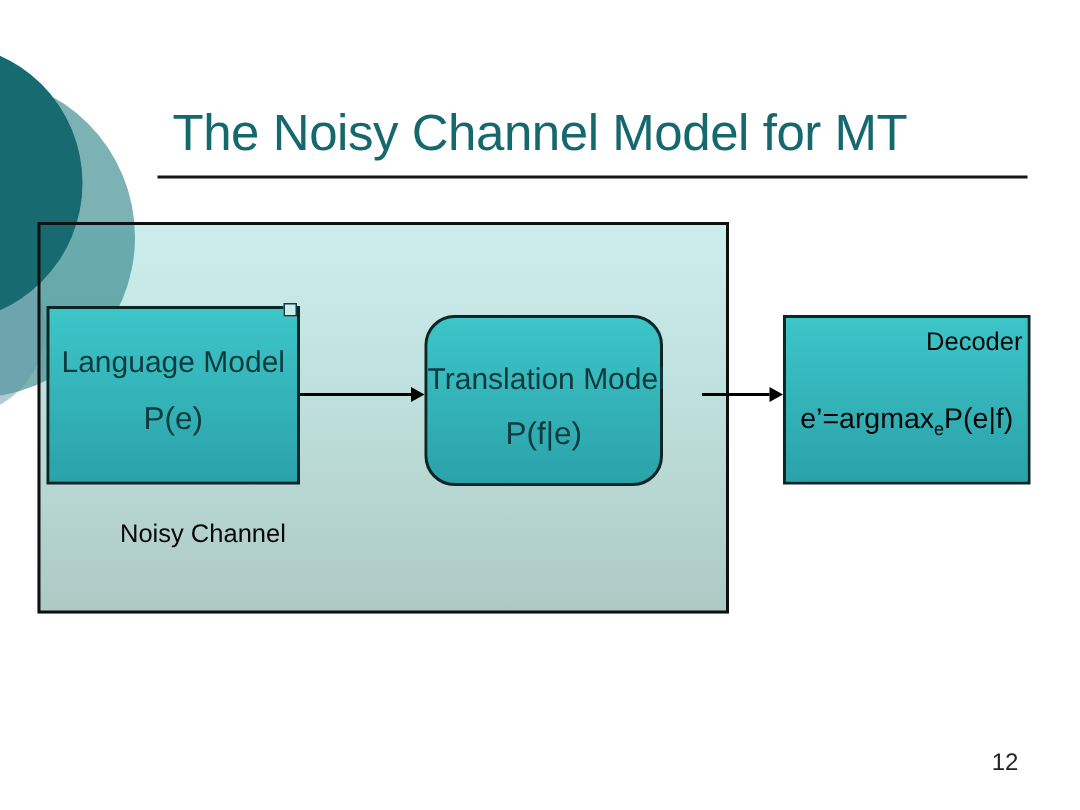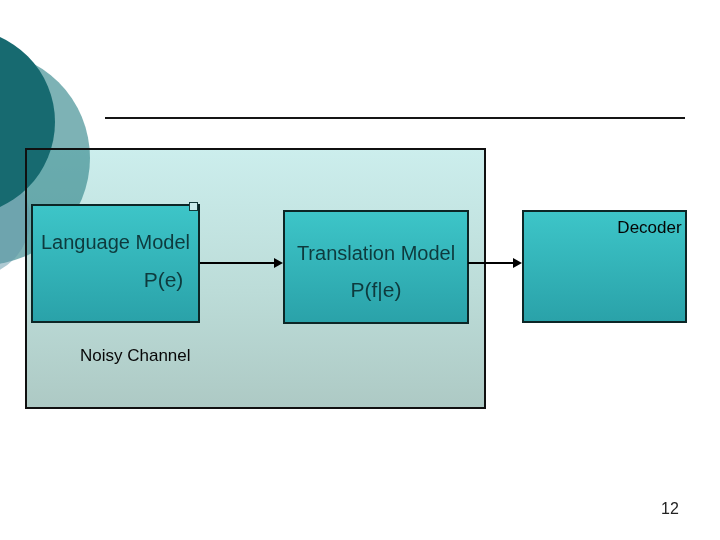--- a/index.html
+++ b/index.html
@@ -43,26 +43,26 @@
   }
 
   
   .node{
     position:absolute;
     background:linear-gradient(180deg,#3dc5c8 0%,#2aa2a9 100%);
     border:2px solid #0c2626;box-sizing:border-box;
     z-index:6;text-align:center;color:#0e3a3d;
   }
   .node-language{left:31px;top:204px;width:169px;height:119px;}
-  .node-translation{left:283px;top:210px;width:186px;height:114px;}
+  .node-translation{left:283px;top:210px;width:159px;height:114px;border-radius:20px;}
   .node-decoder{left:522px;top:210px;width:165px;height:113px;color:#050505;}
   .node-label{position:absolute;left:0;width:100%;font-size:20px;white-space:nowrap;text-align:center;}
   .node-formula{position:absolute;left:0;width:100%;font-size:21px;white-space:nowrap;}
   .node-language .node-label{top:25px;}
-  .node-language .node-formula{top:62px;padding-left:48px;}
+  .node-language .node-formula{top:62px;}
   .node-translation .node-label{top:30px;}
   .node-translation .node-formula{top:66px;text-align:center;}
   .node-decoder .node-label{top:6px;font-size:17px;padding-left:45px;}
   .node-decoder .node-formula{top:57px;font-size:19px;}
   .node-decoder sub{font-size:12px;}
 
   
   .corner-square{
     position:absolute;left:189px;top:202px;width:9px;height:9px;
     background:#c9ecec;border:1.5px solid #123a3a;box-sizing:border-box;z-index:7;
@@ -92,39 +92,41 @@
 </style>
 </head>
 <body>
 
 <div class="slide">
 
   <div class="circle circle-medium"></div>
   <div class="circle circle-pale"></div>
   <div class="circle circle-dark"></div>
 
+  <div class="title">The Noisy Channel Model for MT</div>
   <div class="title-underline"></div>
 
   <div class="bigbox-fill"></div>
   <div class="bigbox-border"></div>
   <div class="noisy-label">Noisy Channel</div>
 
   <div class="node node-language">
     <div class="node-label">Language Model</div>
     <div class="node-formula">P(e)</div>
   </div>
   <div class="corner-square"></div>
 
   <div class="node node-translation">
     <div class="node-label">Translation Model</div>
     <div class="node-formula">P(f|e)</div>
   </div>
 
   <div class="node node-decoder">
     <div class="node-label">Decoder</div>
+    <div class="node-formula"><span>e’=argmax</span><sub>e</sub><span>P(e|f)</span></div>
   </div>
 
   <div class="arrow-line arrow1-line"></div>
   <div class="arrow-head arrow1-head"></div>
   <div class="arrow-line arrow2-line"></div>
   <div class="arrow-head arrow2-head"></div>
 
   <div class="page-number">12</div>
 
 </div>

